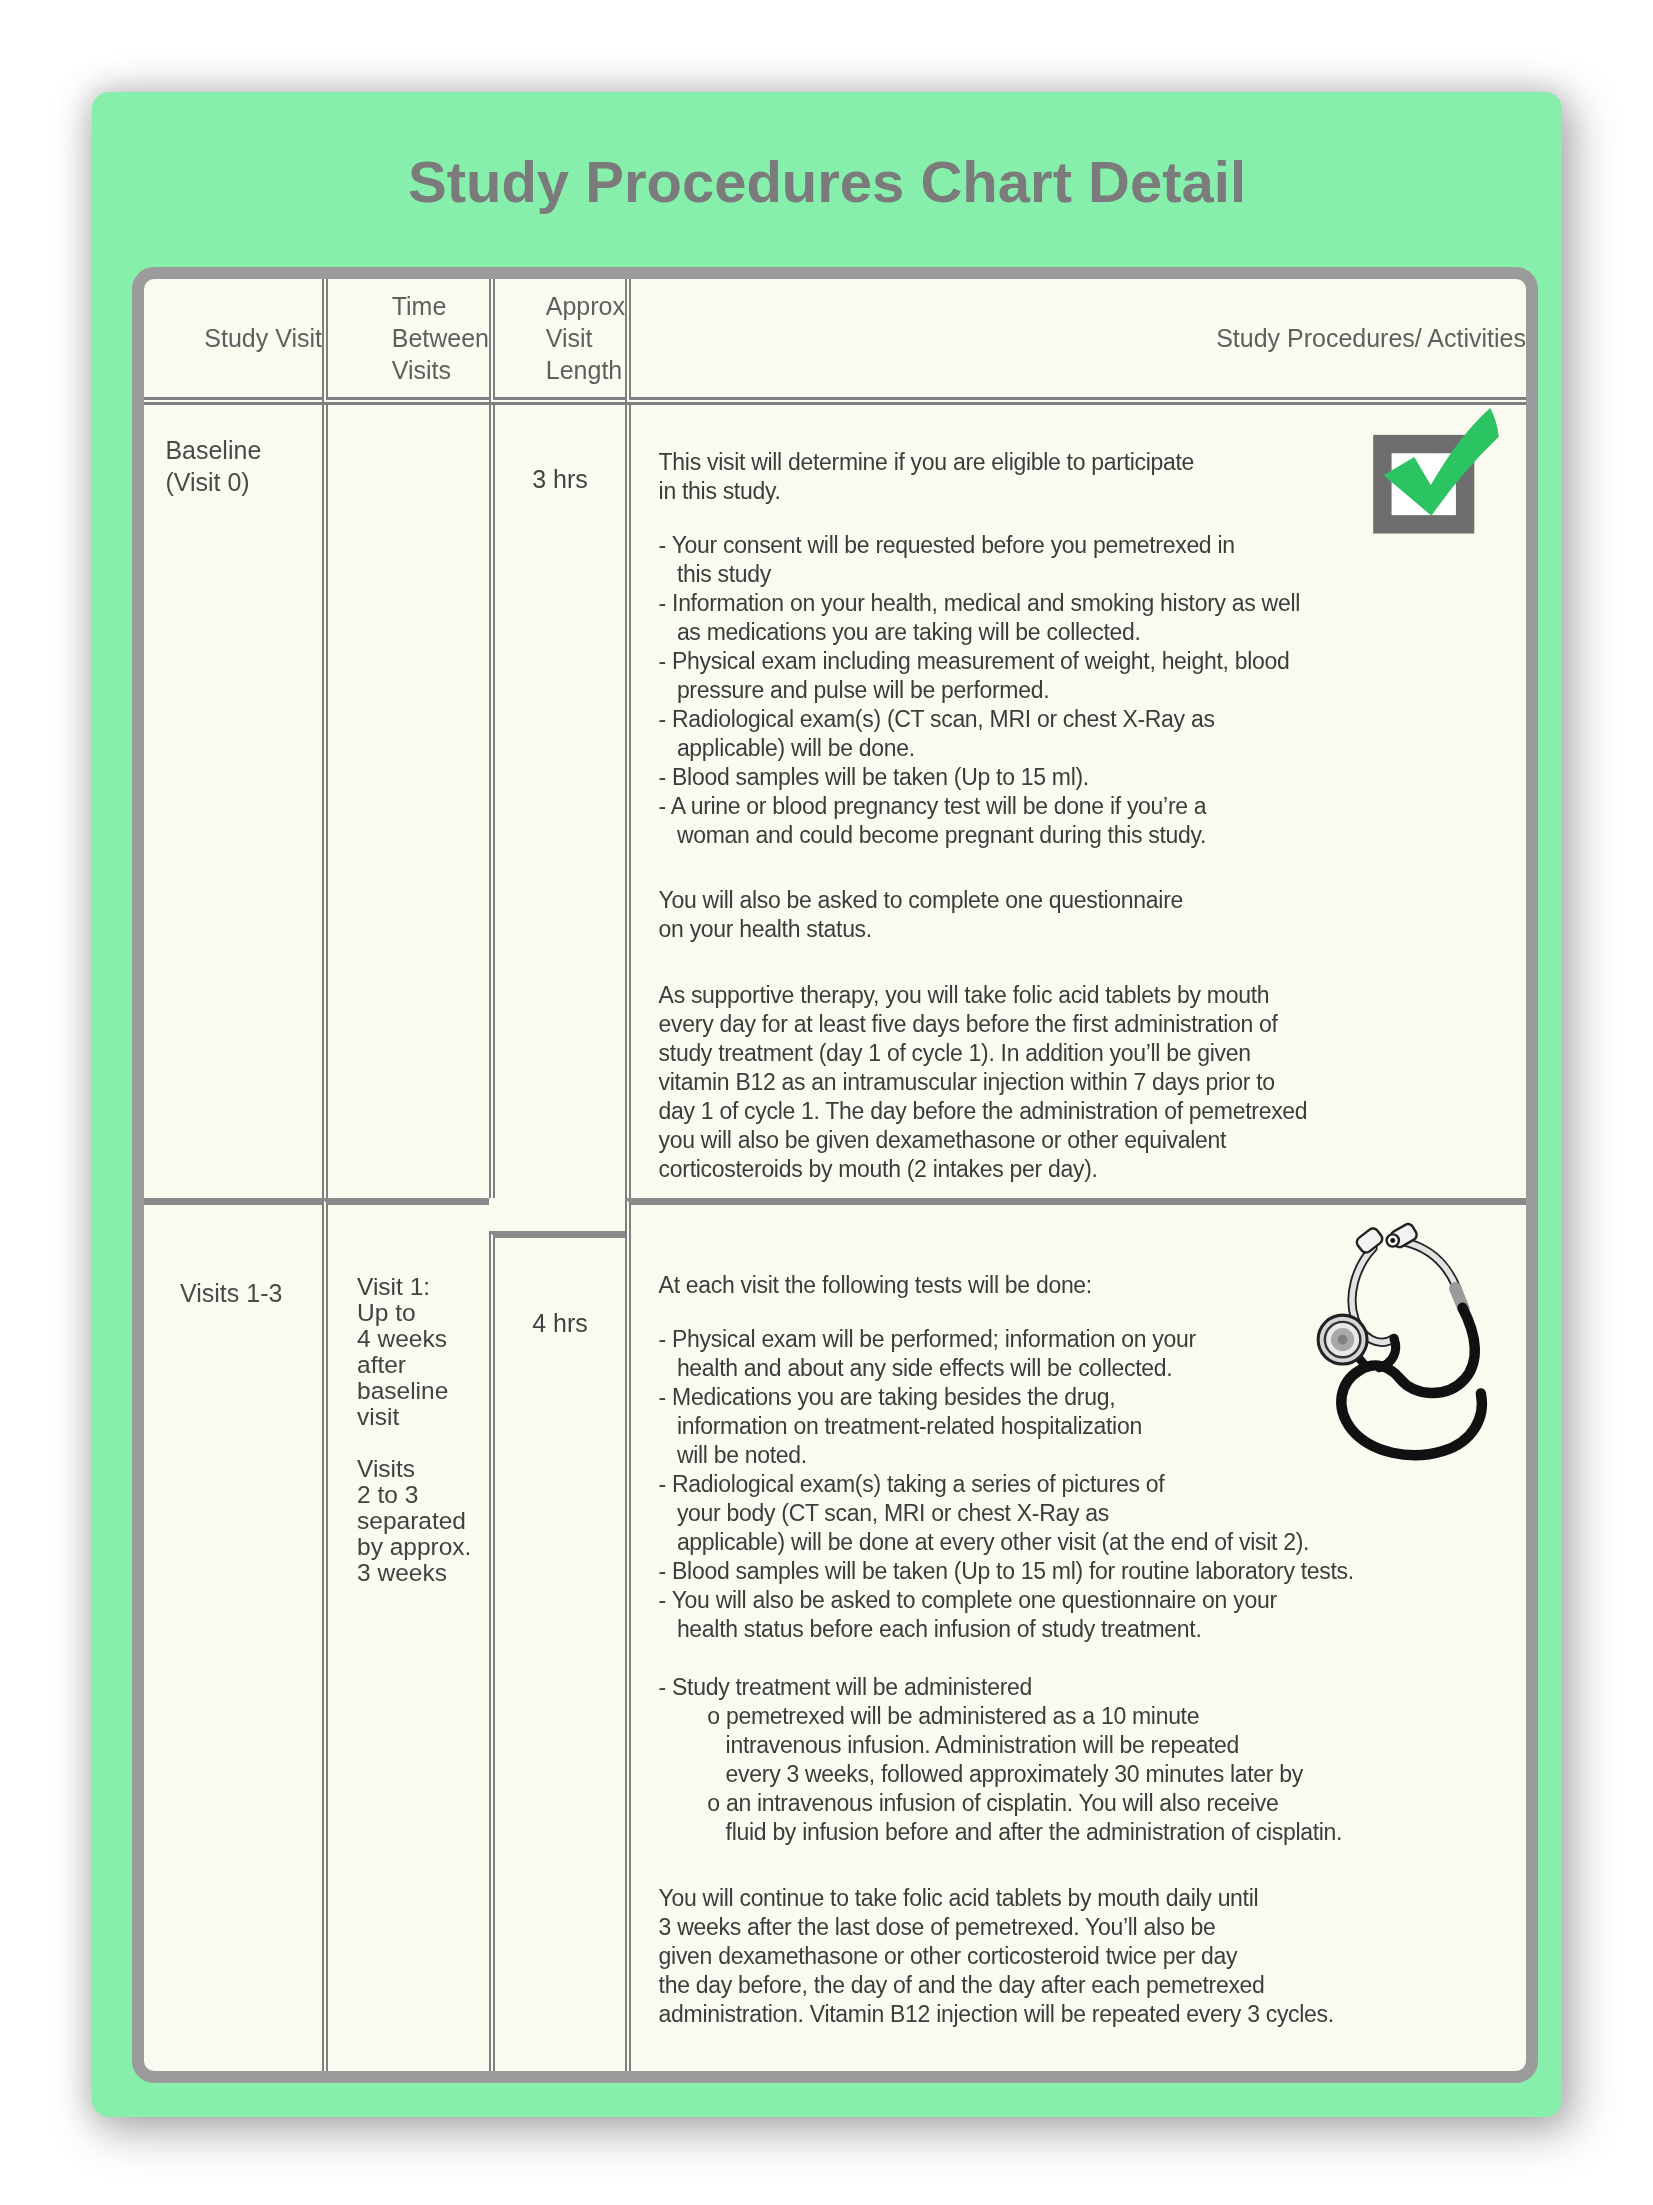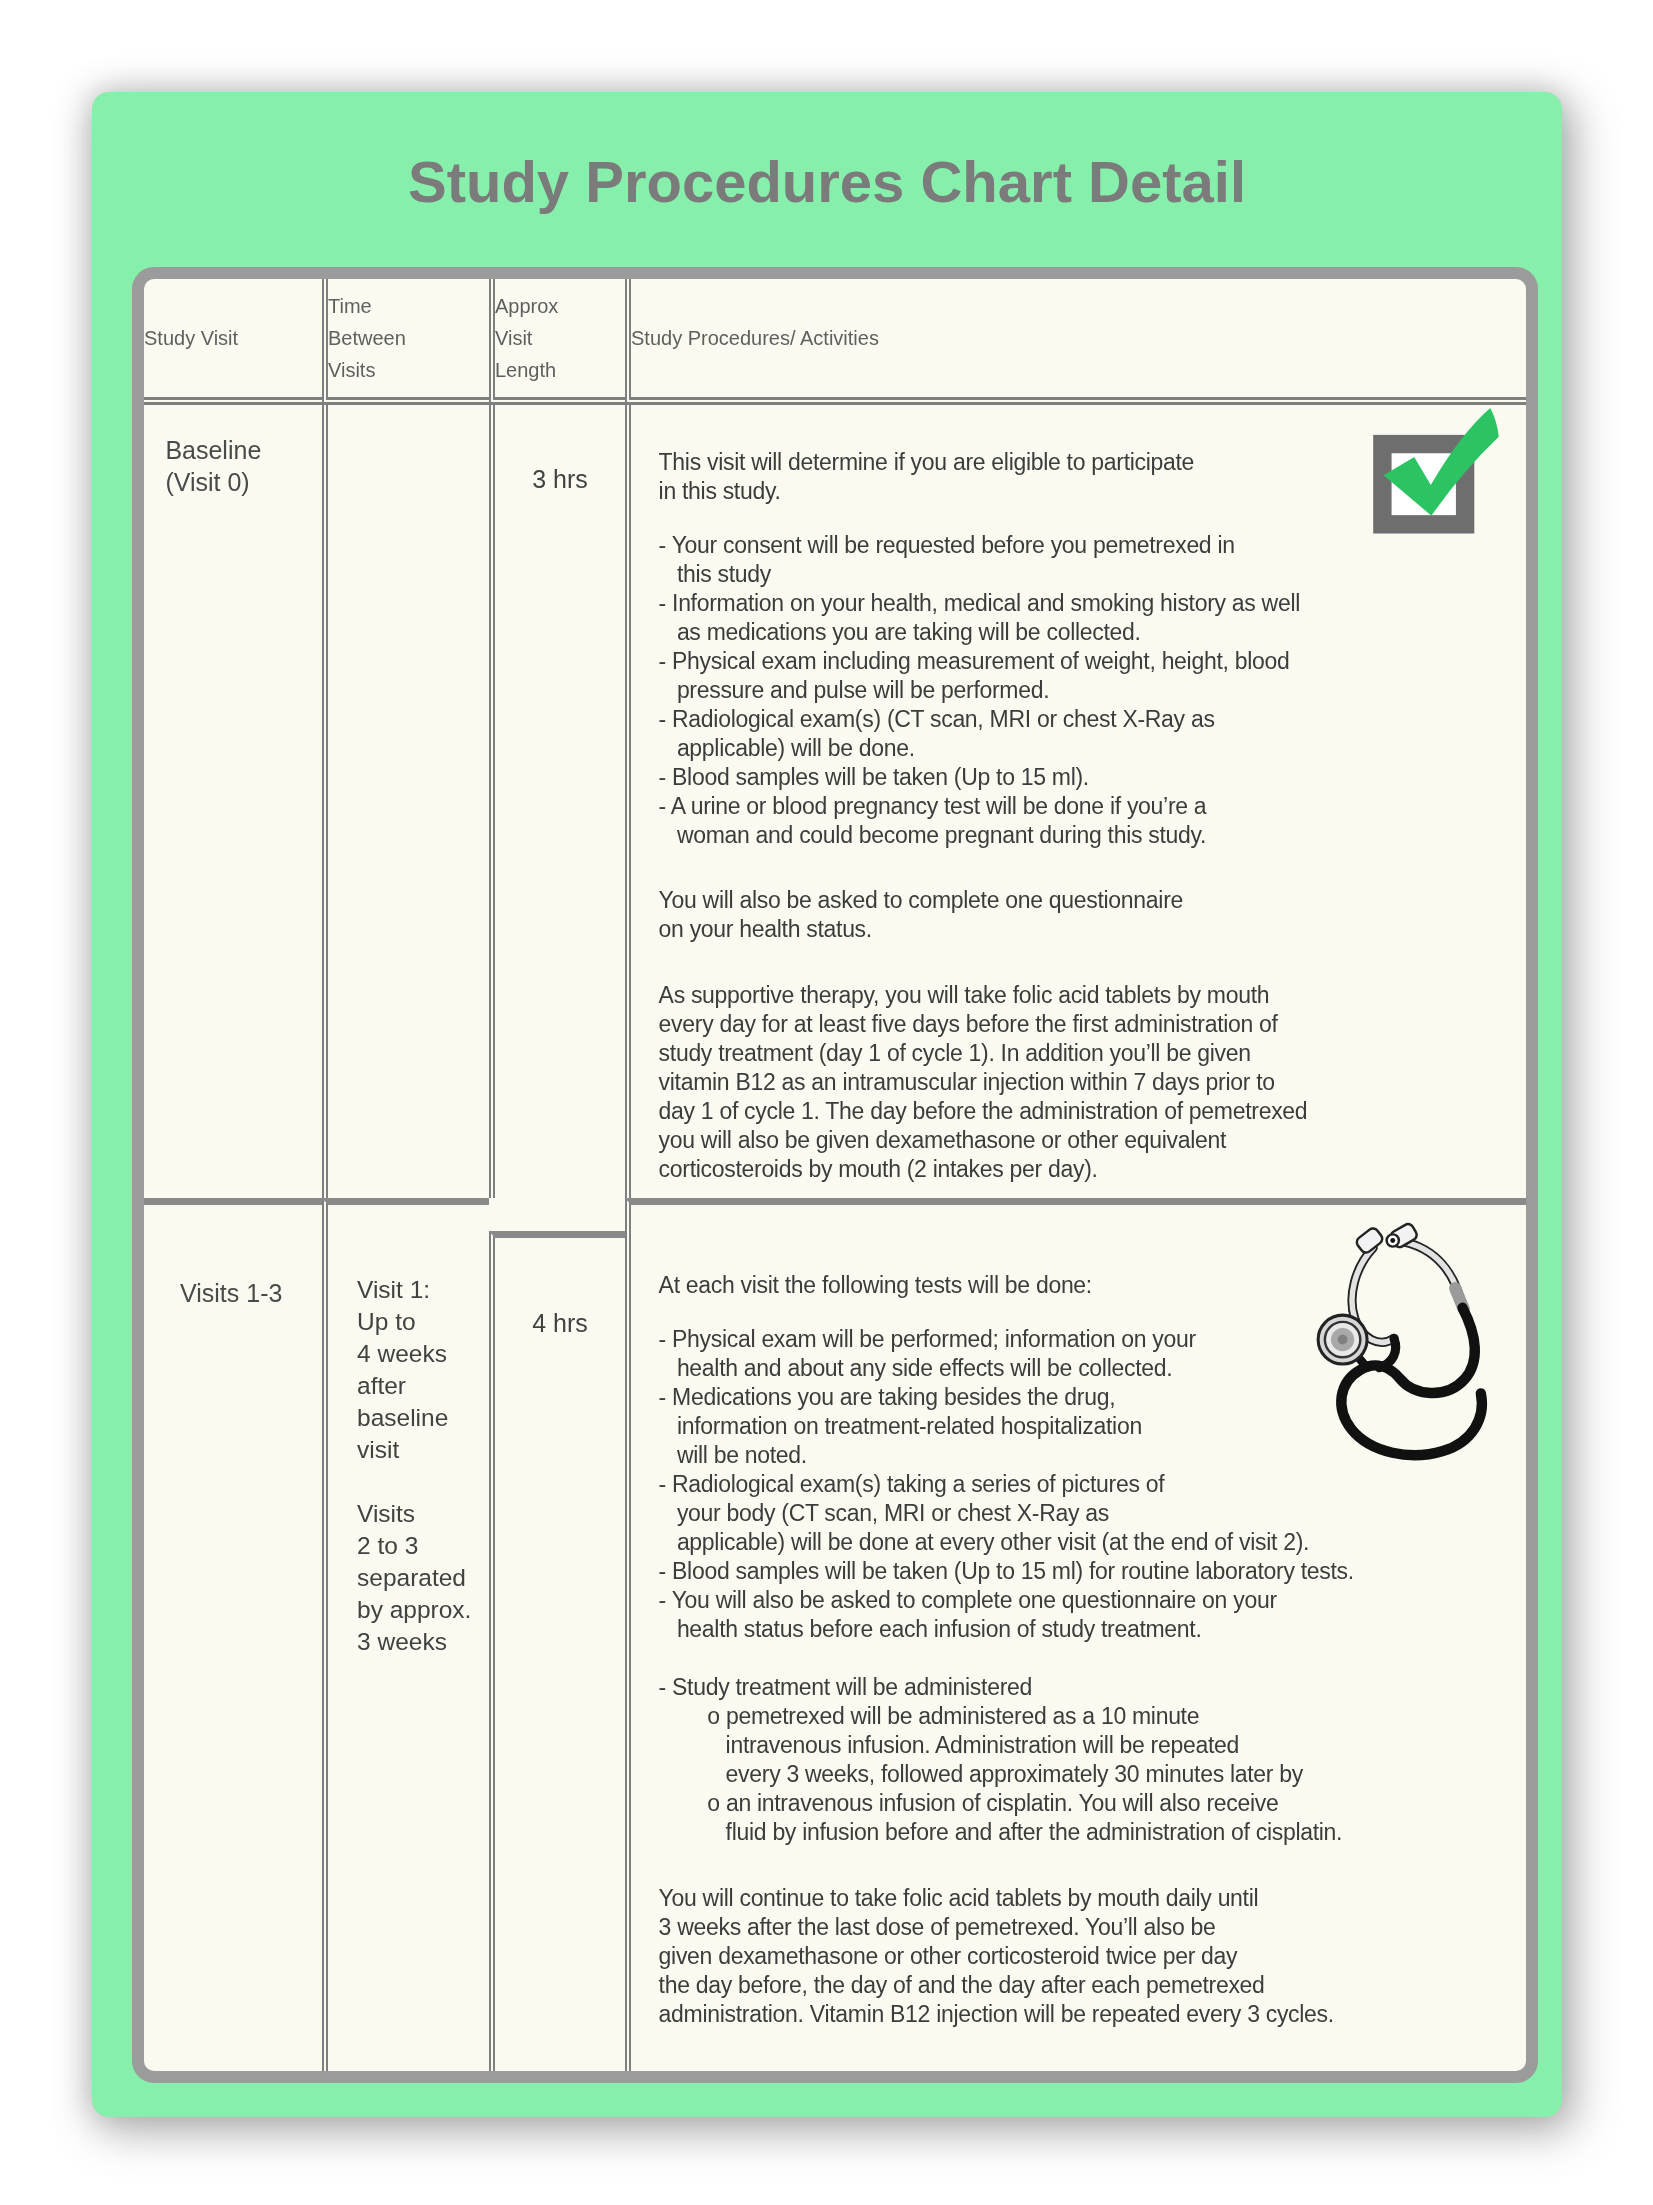--- a/index.html
+++ b/index.html
@@ -34,30 +34,30 @@
     overflow: hidden;
     display: grid;
     grid-template-columns: 178px 167px 136px 1fr;
     grid-template-rows: 126px 793px 1fr;
   }
   .cell { position: relative; }
   .v-line { border-left: 6.1px double #7f7f7f; }
   .hdr-line { border-bottom: 8.6px double #7f7f7f; }
   .row-line { border-top: 7.4px solid #8a8a8a; }
   .hdr {
-    display: flex; align-items: center; justify-content: flex-start;
+    display: flex; align-items: center; justify-content: flex-end;
     text-align: left;
-    font-size: 20px; line-height: 32px; color: #5f5f5f;
+    font-size: 25px; line-height: 32px; color: #5f5f5f;
     white-space: pre-wrap;
   }
   .hdr.center { text-align: center; }
   .prewrap { white-space: pre-wrap; }
   .visit-cell { padding: 29px 9.2px 0 21.4px; font-size: 25px; line-height: 32px; color: #4a4a4a; }
   .visit-cell.r2 { padding-top: 72px; padding-left: 36px; }
-  .time-cell { padding: 69px 6.1px 0 29px; font-size: 24.5px; line-height: 32px; color: #424242; }
+  .time-cell { padding: 69px 6.1px 0 29px; font-size: 24.5px; line-height: 26px; color: #424242; }
   .len-cell { padding-top: 60px; text-align: center; font-size: 25px; color: #424242; }
   .len-cell.r2 { padding-top: 71px; margin-top: 33px; }
   .proc-cell {
     padding: 43px 12.3px 0 27.6px;
     font-size: 23px; line-height: 29px; letter-spacing: -0.3px;
     color: #3c3c3c;
   }
   .proc-cell.r2 { padding-top: 66px; }
   .bullets { margin-top: 24.5px; }
   .note-gap1 { margin-top: 36px; }

